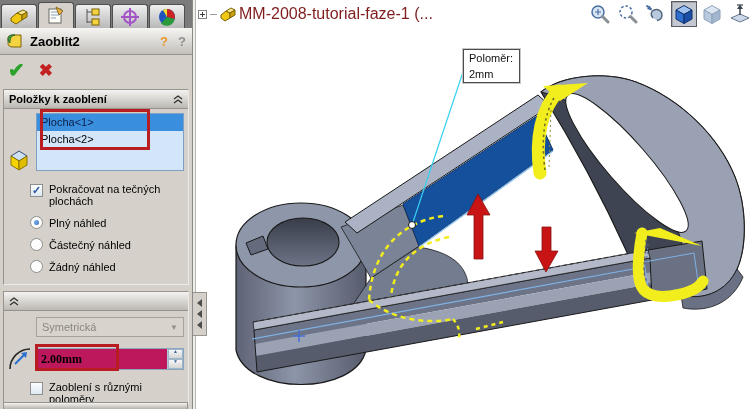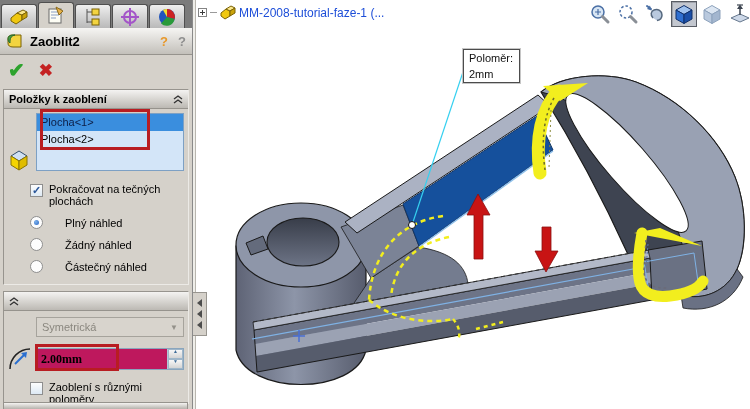--- a/index.html
+++ b/index.html
@@ -5,21 +5,21 @@
   * { margin:0; padding:0; box-sizing:border-box; }
   html,body { width:750px; height:409px; overflow:hidden;
     font-family:"Liberation Sans", sans-serif; background:#fff; }
   #stage { position:relative; width:750px; height:409px; background:#fff; }
 
   
   #graphics { position:absolute; left:196px; top:0; width:554px; height:409px; background:#fff; }
   #model-svg { position:absolute; left:0; top:0; }
 
   .tree-flyout { position:absolute; left:2px; top:5px; display:flex; align-items:center; gap:3px;
-    font-size:12px; color:#1d4ed8; }
+    font-size:16px; color:#7f1d1d; }
   .plusbox { width:9px; height:9px; border:1px solid #848484; background:#fff; position:relative; }
   .plusbox:before, .plusbox:after { content:""; position:absolute; background:#3c3c3c; }
   .plusbox:before { left:1px; right:1px; top:3px; height:1px; }
   .plusbox:after  { top:1px; bottom:1px; left:3px; width:1px; }
   .tree-dash { width:7px; height:1px; background:#9a9a9a; }
 
   .callout { position:absolute; left:267px; top:49px; display:flex; align-items:stretch;
     background:#fff; border:1px solid #4c4c4c; box-shadow:0 0 0 1px #c6c6c6; font-size:11px; color:#111;flex-direction:column; }
   .callout .cell { padding:2px 6px 2px 5px; }
   .callout .sep { width:1px; background:#4c4c4c; }
@@ -57,21 +57,21 @@
   .sel-row { display:flex; align-items:flex-end; gap:6px; }
   .listbox { flex:1; height:58px; background:#d3e5f8; border:1px solid #7da0c4; overflow:hidden; }
   .li { padding:1px 4px; height:17px; line-height:15px; color:#000; }
   .li.sel { background:#3a8ede; color:#0d1e46; }
   .red-rect { position:absolute; border:3px solid #b81d22; pointer-events:none; }
   .rr-list { left:36px; top:0px; width:110px; height:41px; }
 
   .chk-row { display:flex; gap:6px; margin:12px 0 4px 22px; align-items:flex-start; width:150px; }
   .chk { width:13px; height:13px; flex:0 0 13px; border:1px solid #8e8e8e; background:linear-gradient(#fdfdfd,#dde9f4);
     font-size:11px; line-height:11px; text-align:center; color:#2b579a; font-weight:bold; margin-top:1px; }
-  .radio-row { display:flex; gap:22px; margin:9px 0 0 22px; align-items:center; }
+  .radio-row { display:flex; gap:6px; margin:9px 0 0 22px; align-items:center; }
   .rad { width:13px; height:13px; border:1px solid #8e8e8e; border-radius:50%; background:#fdfdfd; position:relative; }
   .rad.on:after { content:""; position:absolute; left:3px; top:3px; width:5px; height:5px; border-radius:50%;
     background:radial-gradient(circle at 35% 35%, #7db2ec, #2a66c4); }
 
   .dropdown { margin:2px 0 10px 28px; width:148px; height:20px; background:#d8d4cd; border:1px solid #a6a39c;
     color:#8a877f; display:flex; align-items:center; padding:0 5px; }
   .dropdown .dval { flex:1; }
   .dd-arrow { color:#94918a; font-size:8px; }
 
   .radius-row { display:flex; align-items:center; gap:4px; position:relative; }
@@ -328,25 +328,25 @@
         <div class="chk-row">
           <span class="chk">✓</span>
           <span>Pokračovat na tečných plochách</span>
         </div>
         <div class="radio-row">
           <span class="rad on"></span>
           <span>Plný náhled</span>
         </div>
         <div class="radio-row">
           <span class="rad"></span>
-          <span>Žádný náhled</span>
+          <span>Částečný náhled</span>
         </div>
         <div class="radio-row">
           <span class="rad"></span>
-          <span>Částečný náhled</span>
+          <span>Žádný náhled</span>
         </div>
       </div>
     </div>
 
     <div class="group" style="height:113px;">
       <div class="ghead">
         <svg width="10" height="9" viewBox="0 0 10 9">
           <path d="M1,4 L5,1 L9,4 M1,8 L5,5 L9,8" fill="none" stroke="#333" stroke-width="1.4"></path>
         </svg>
       </div>

